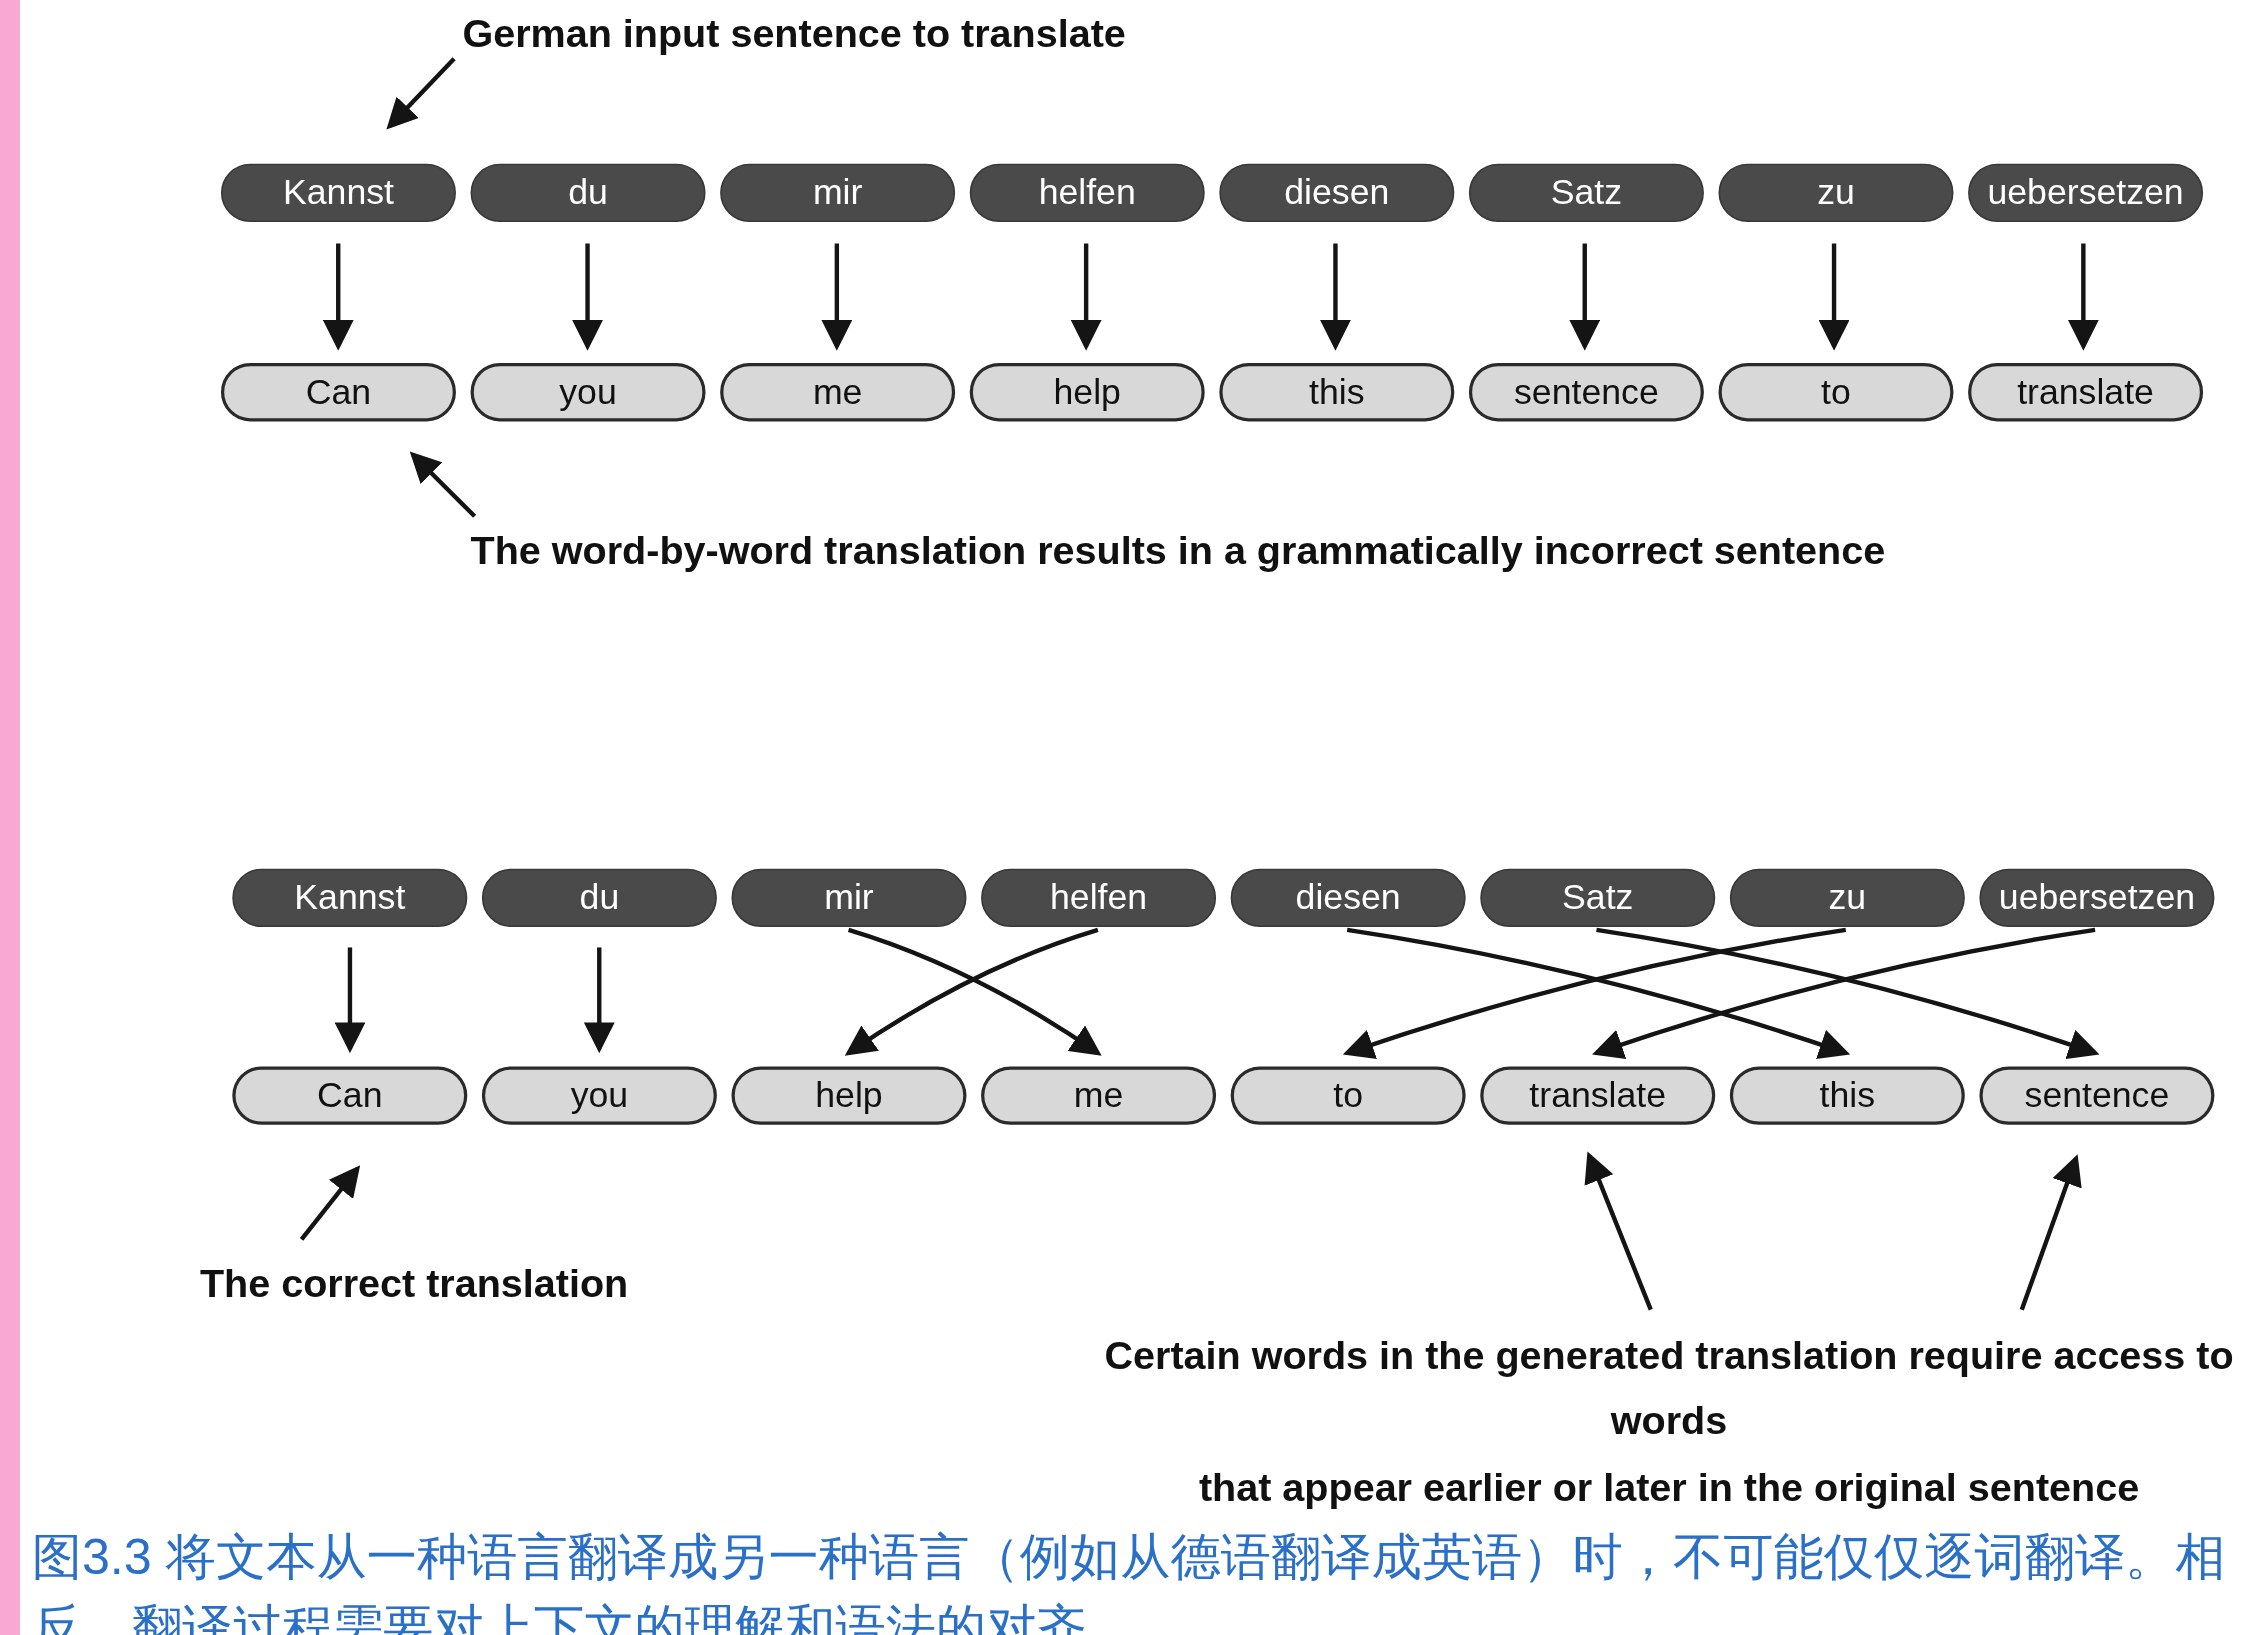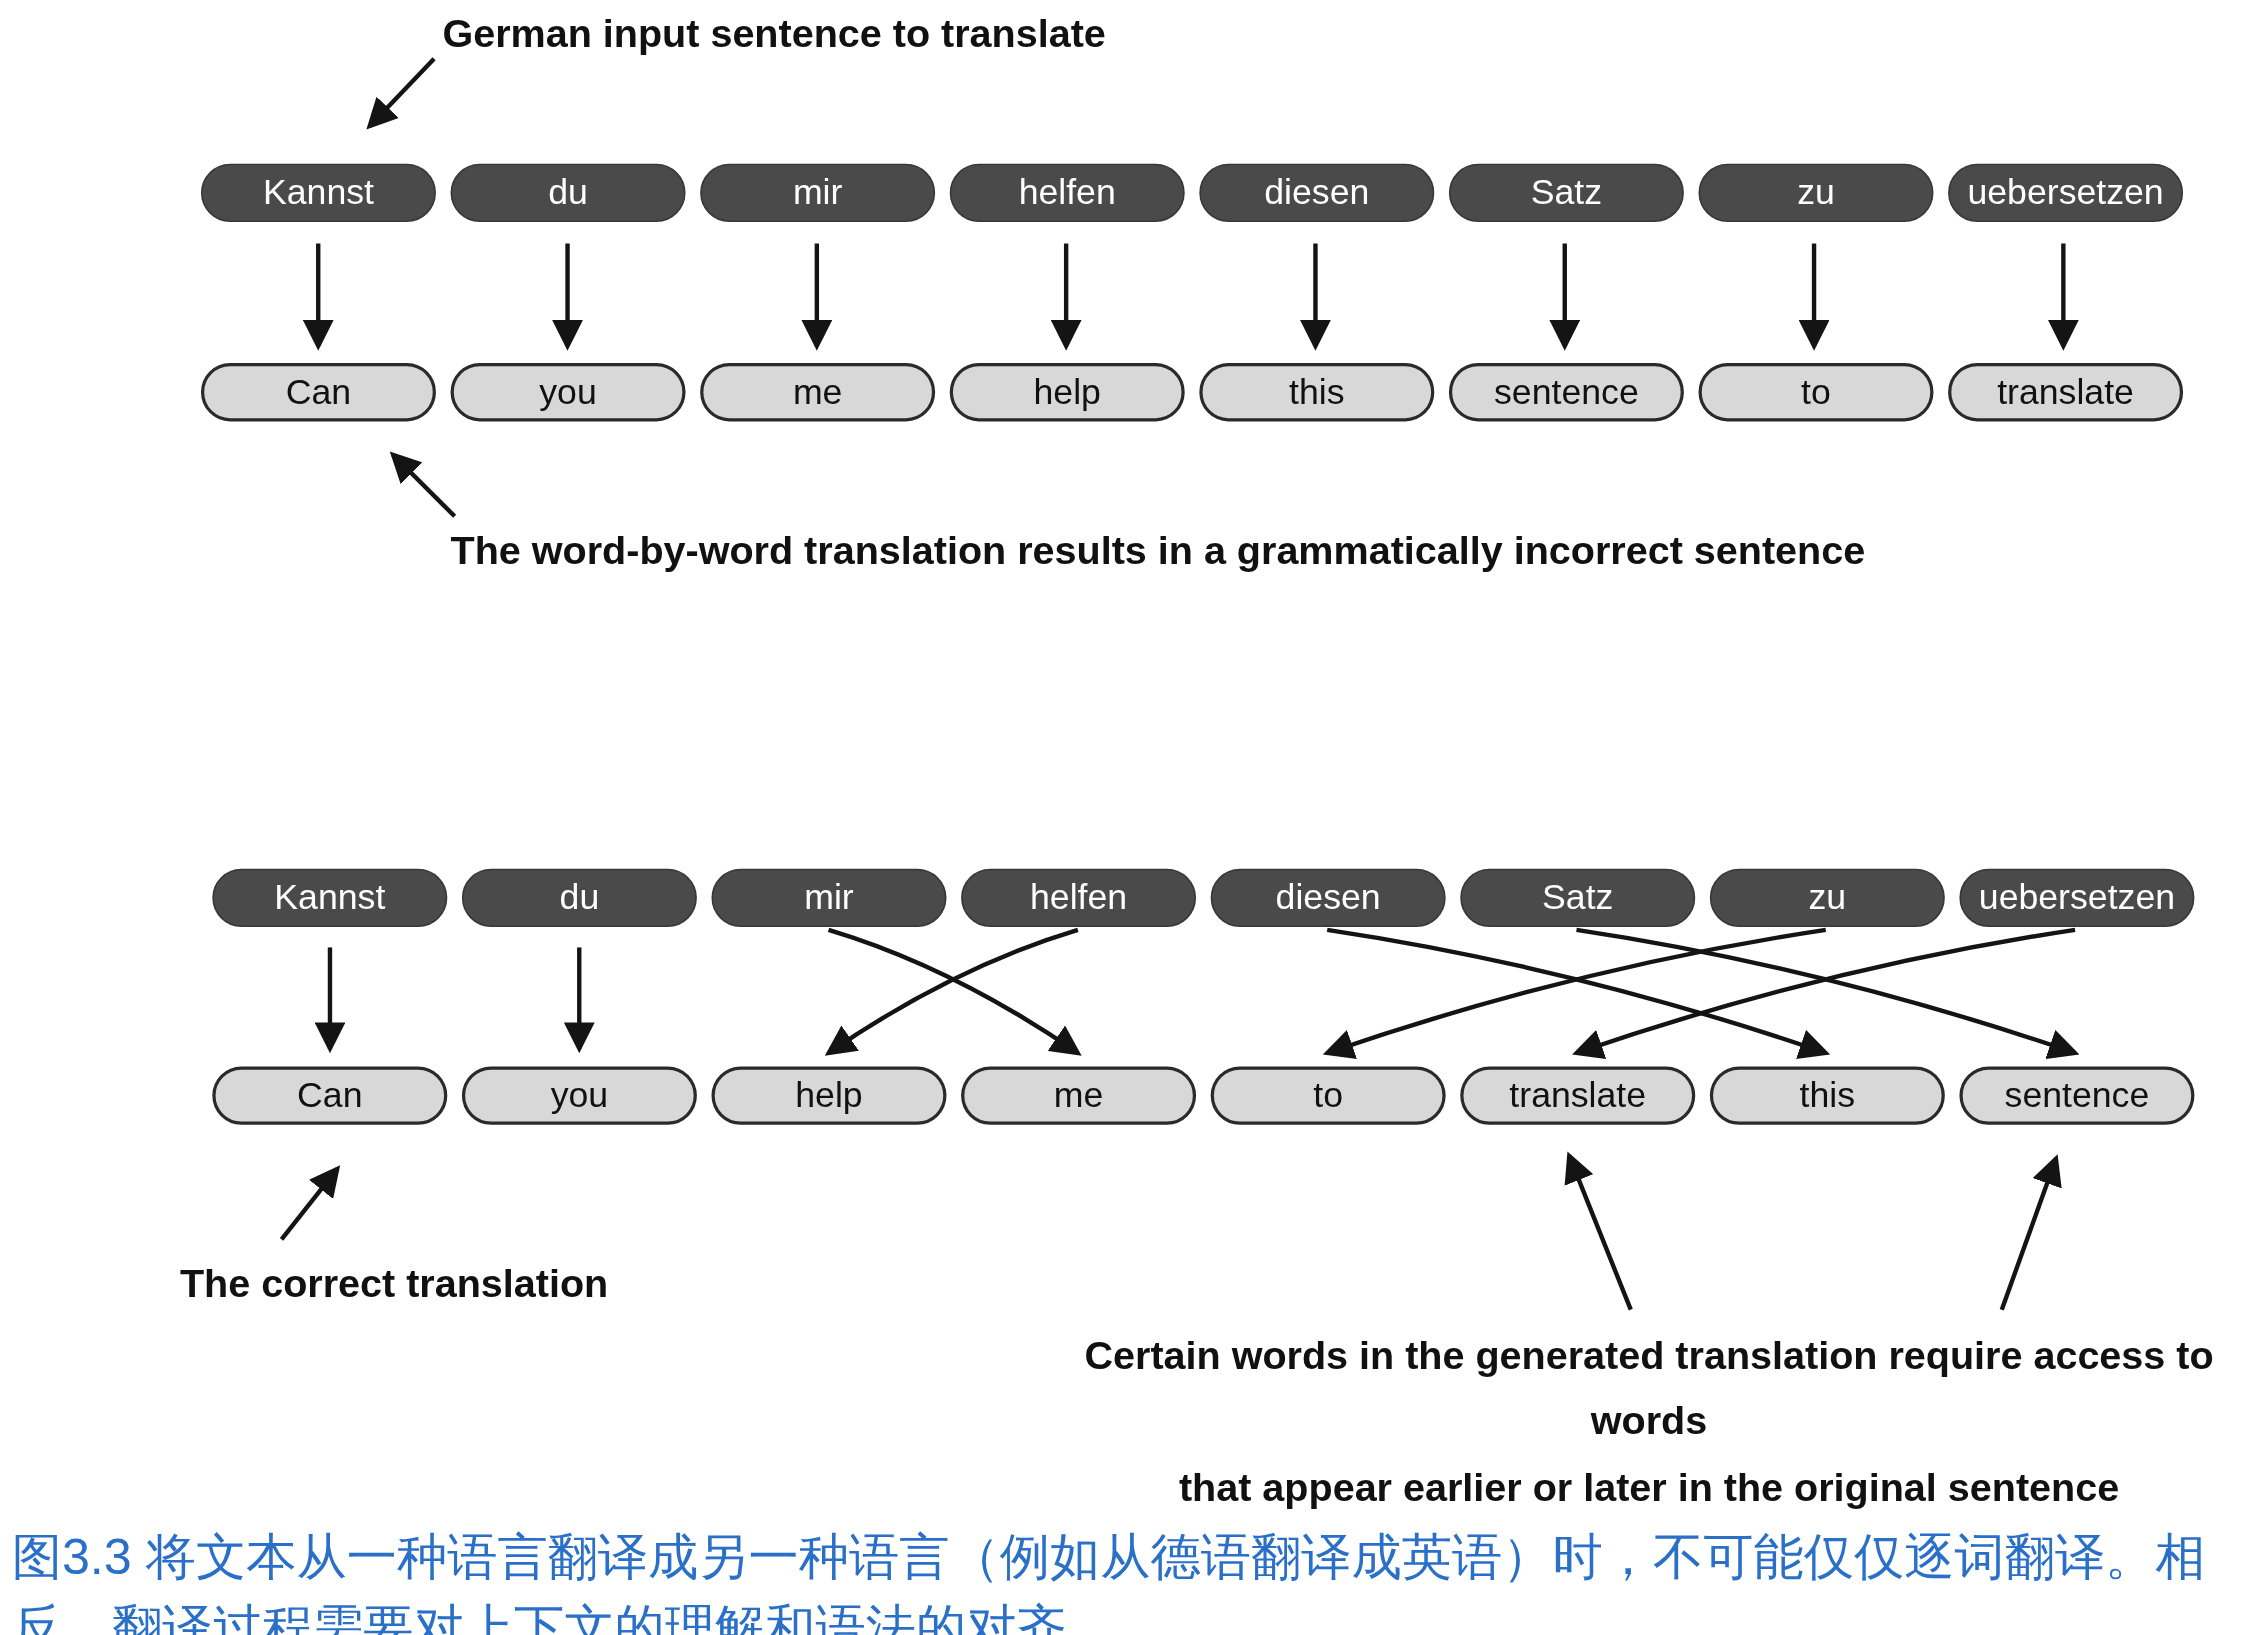--- a/index.html
+++ b/index.html
@@ -1,17 +1,17 @@
 <!DOCTYPE html>
 <html style="--dark-box: #4a4a4a; --light-box: #d8d8d8; --arrow: #141414; --caption: #2a70c8;font-size:14.5px"><head>
 <meta charset="utf-8">
 <style>
   *{box-sizing:border-box;margin:0;padding:0;}
   html,body{margin:0;background:#ffffff;}
-  .viewport{width:2265px;height:1636px;overflow:hidden;background:#f9a8d4;}
+  .viewport{width:2265px;height:1636px;overflow:hidden;background:#f9a8d4;padding-left:20px;}
   .canvas{
     position:relative;width:1398px;height:1009px;
     transform:scale(1.6207);transform-origin:0 0;
     background:#fff;
     font-family:"Liberation Sans","DejaVu Sans",sans-serif;
   }
   #overlay{position:absolute;left:0;top:0;width:1398px;height:1009px;pointer-events:none;}
   .row{position:absolute;display:flex;gap:9px;}
   .box{
     width:145px;height:36px;display:flex;align-items:center;justify-content:center;

